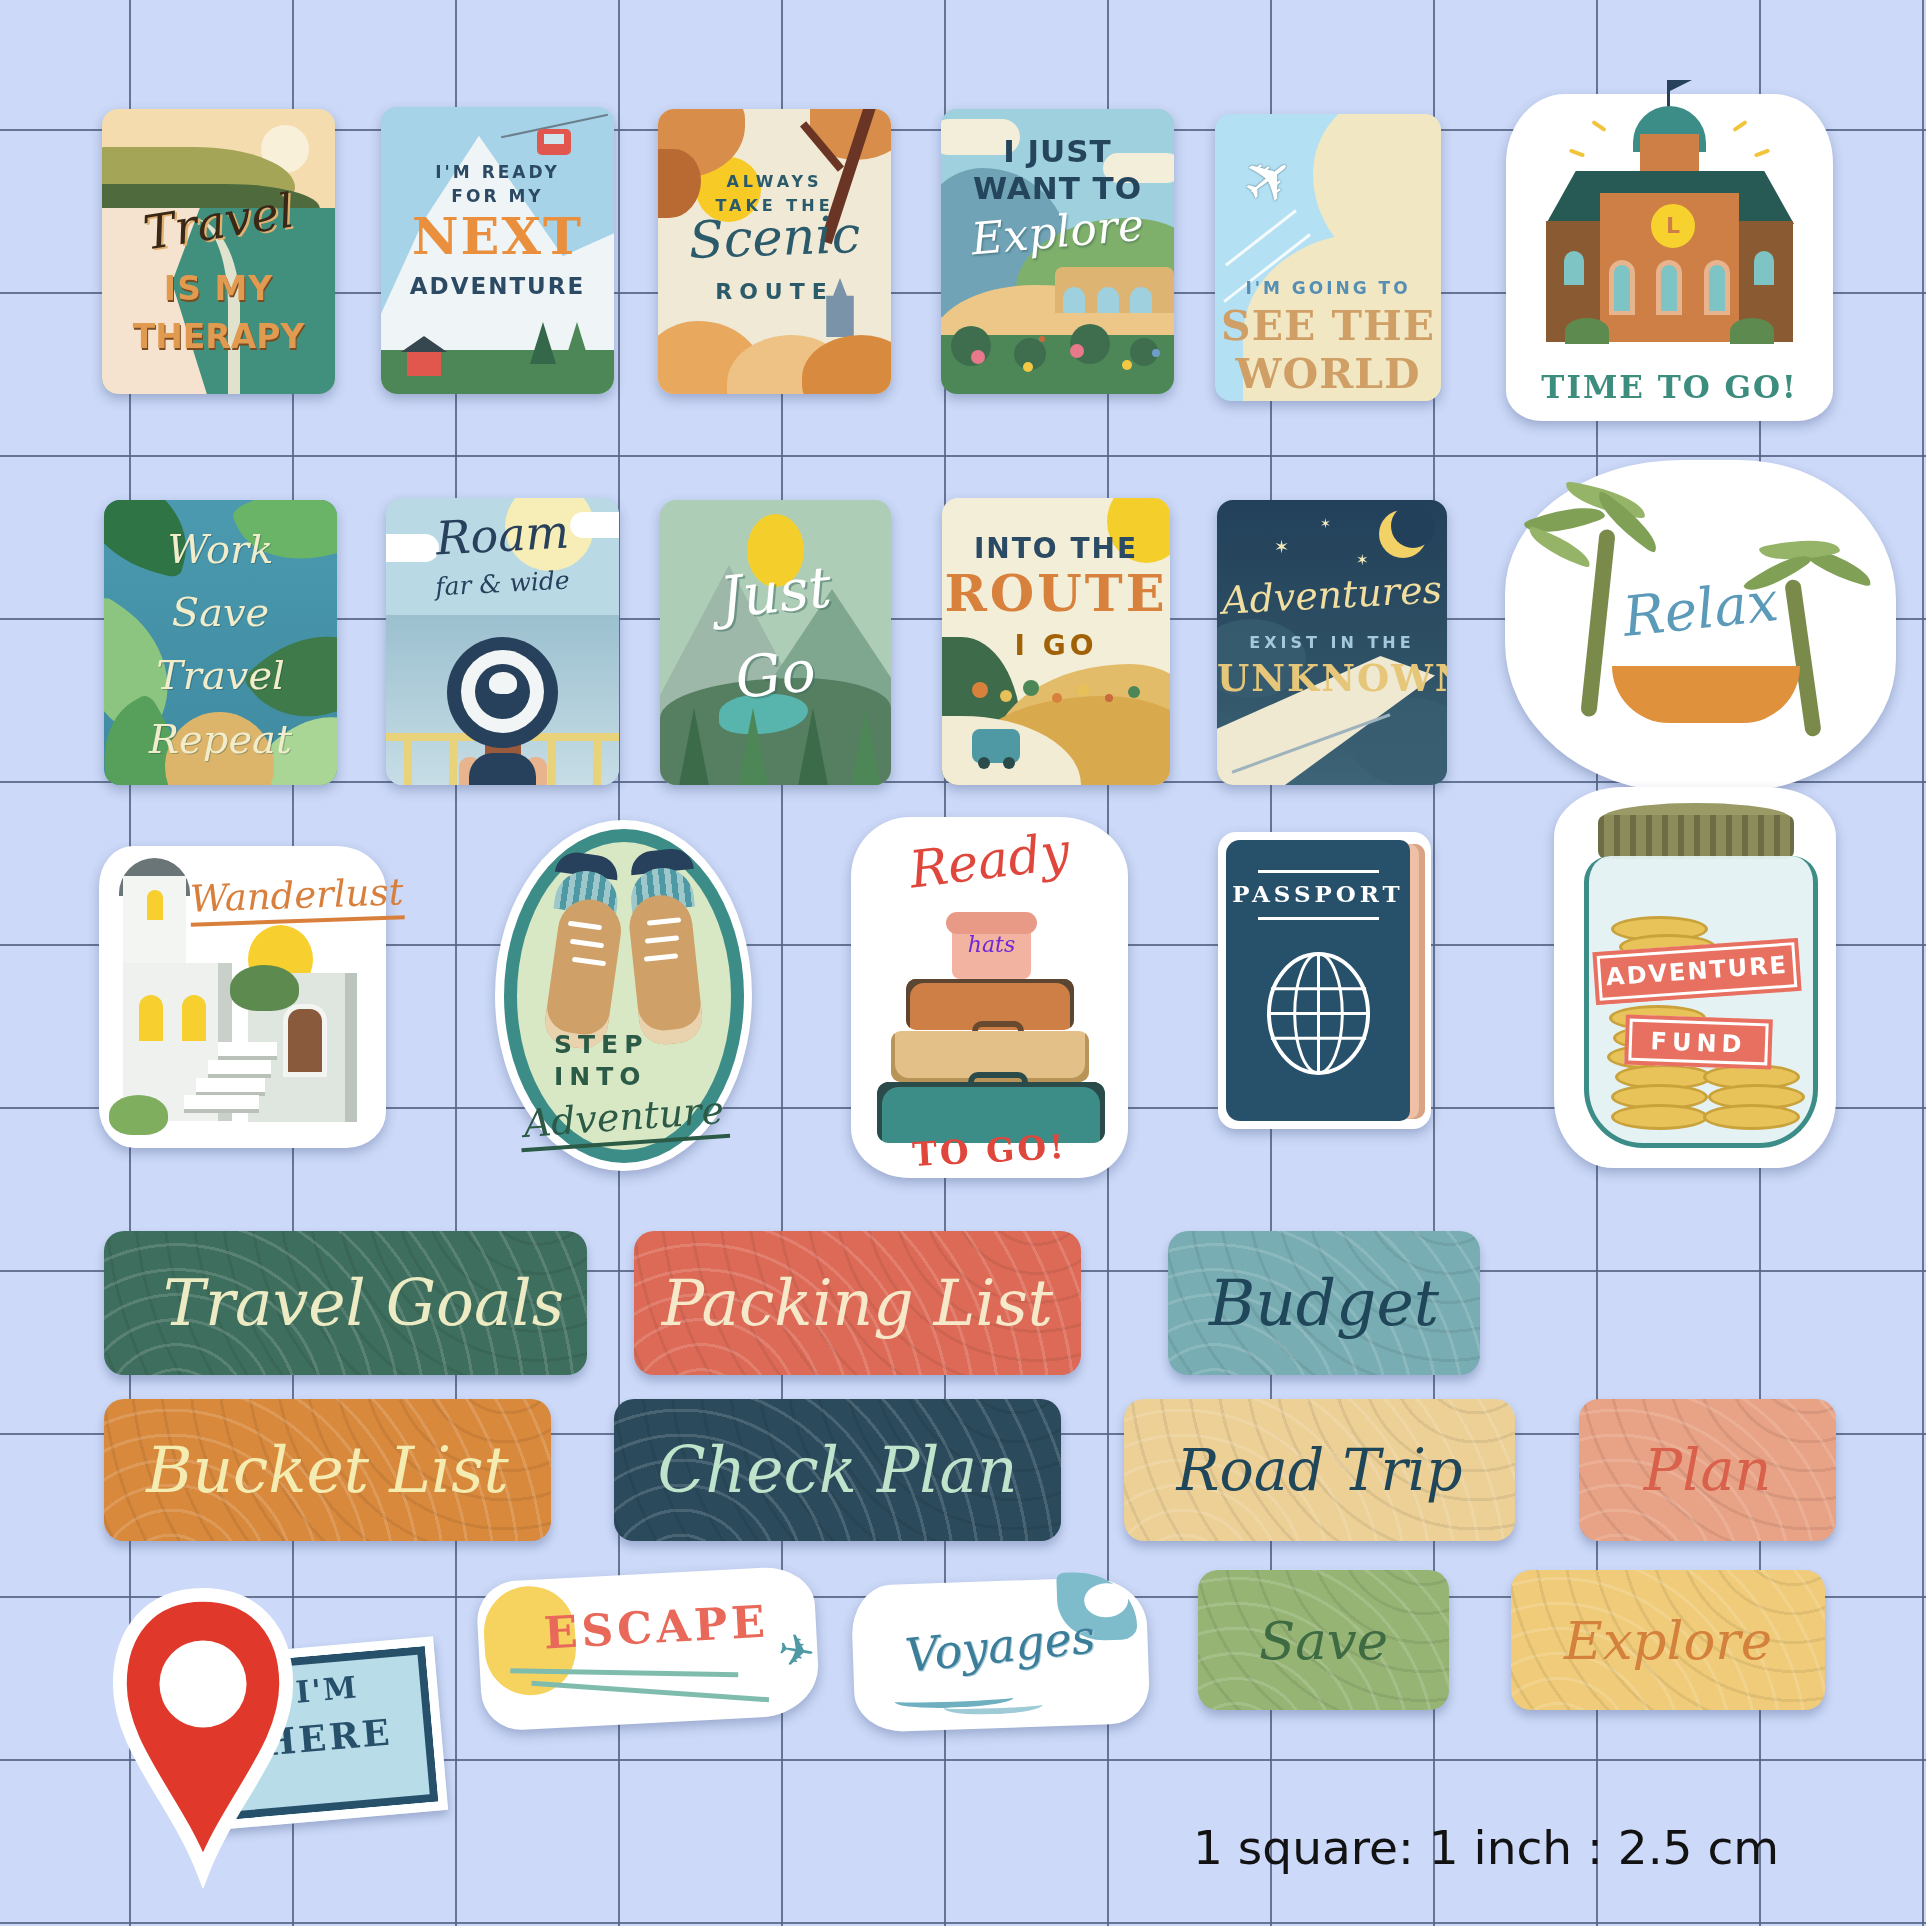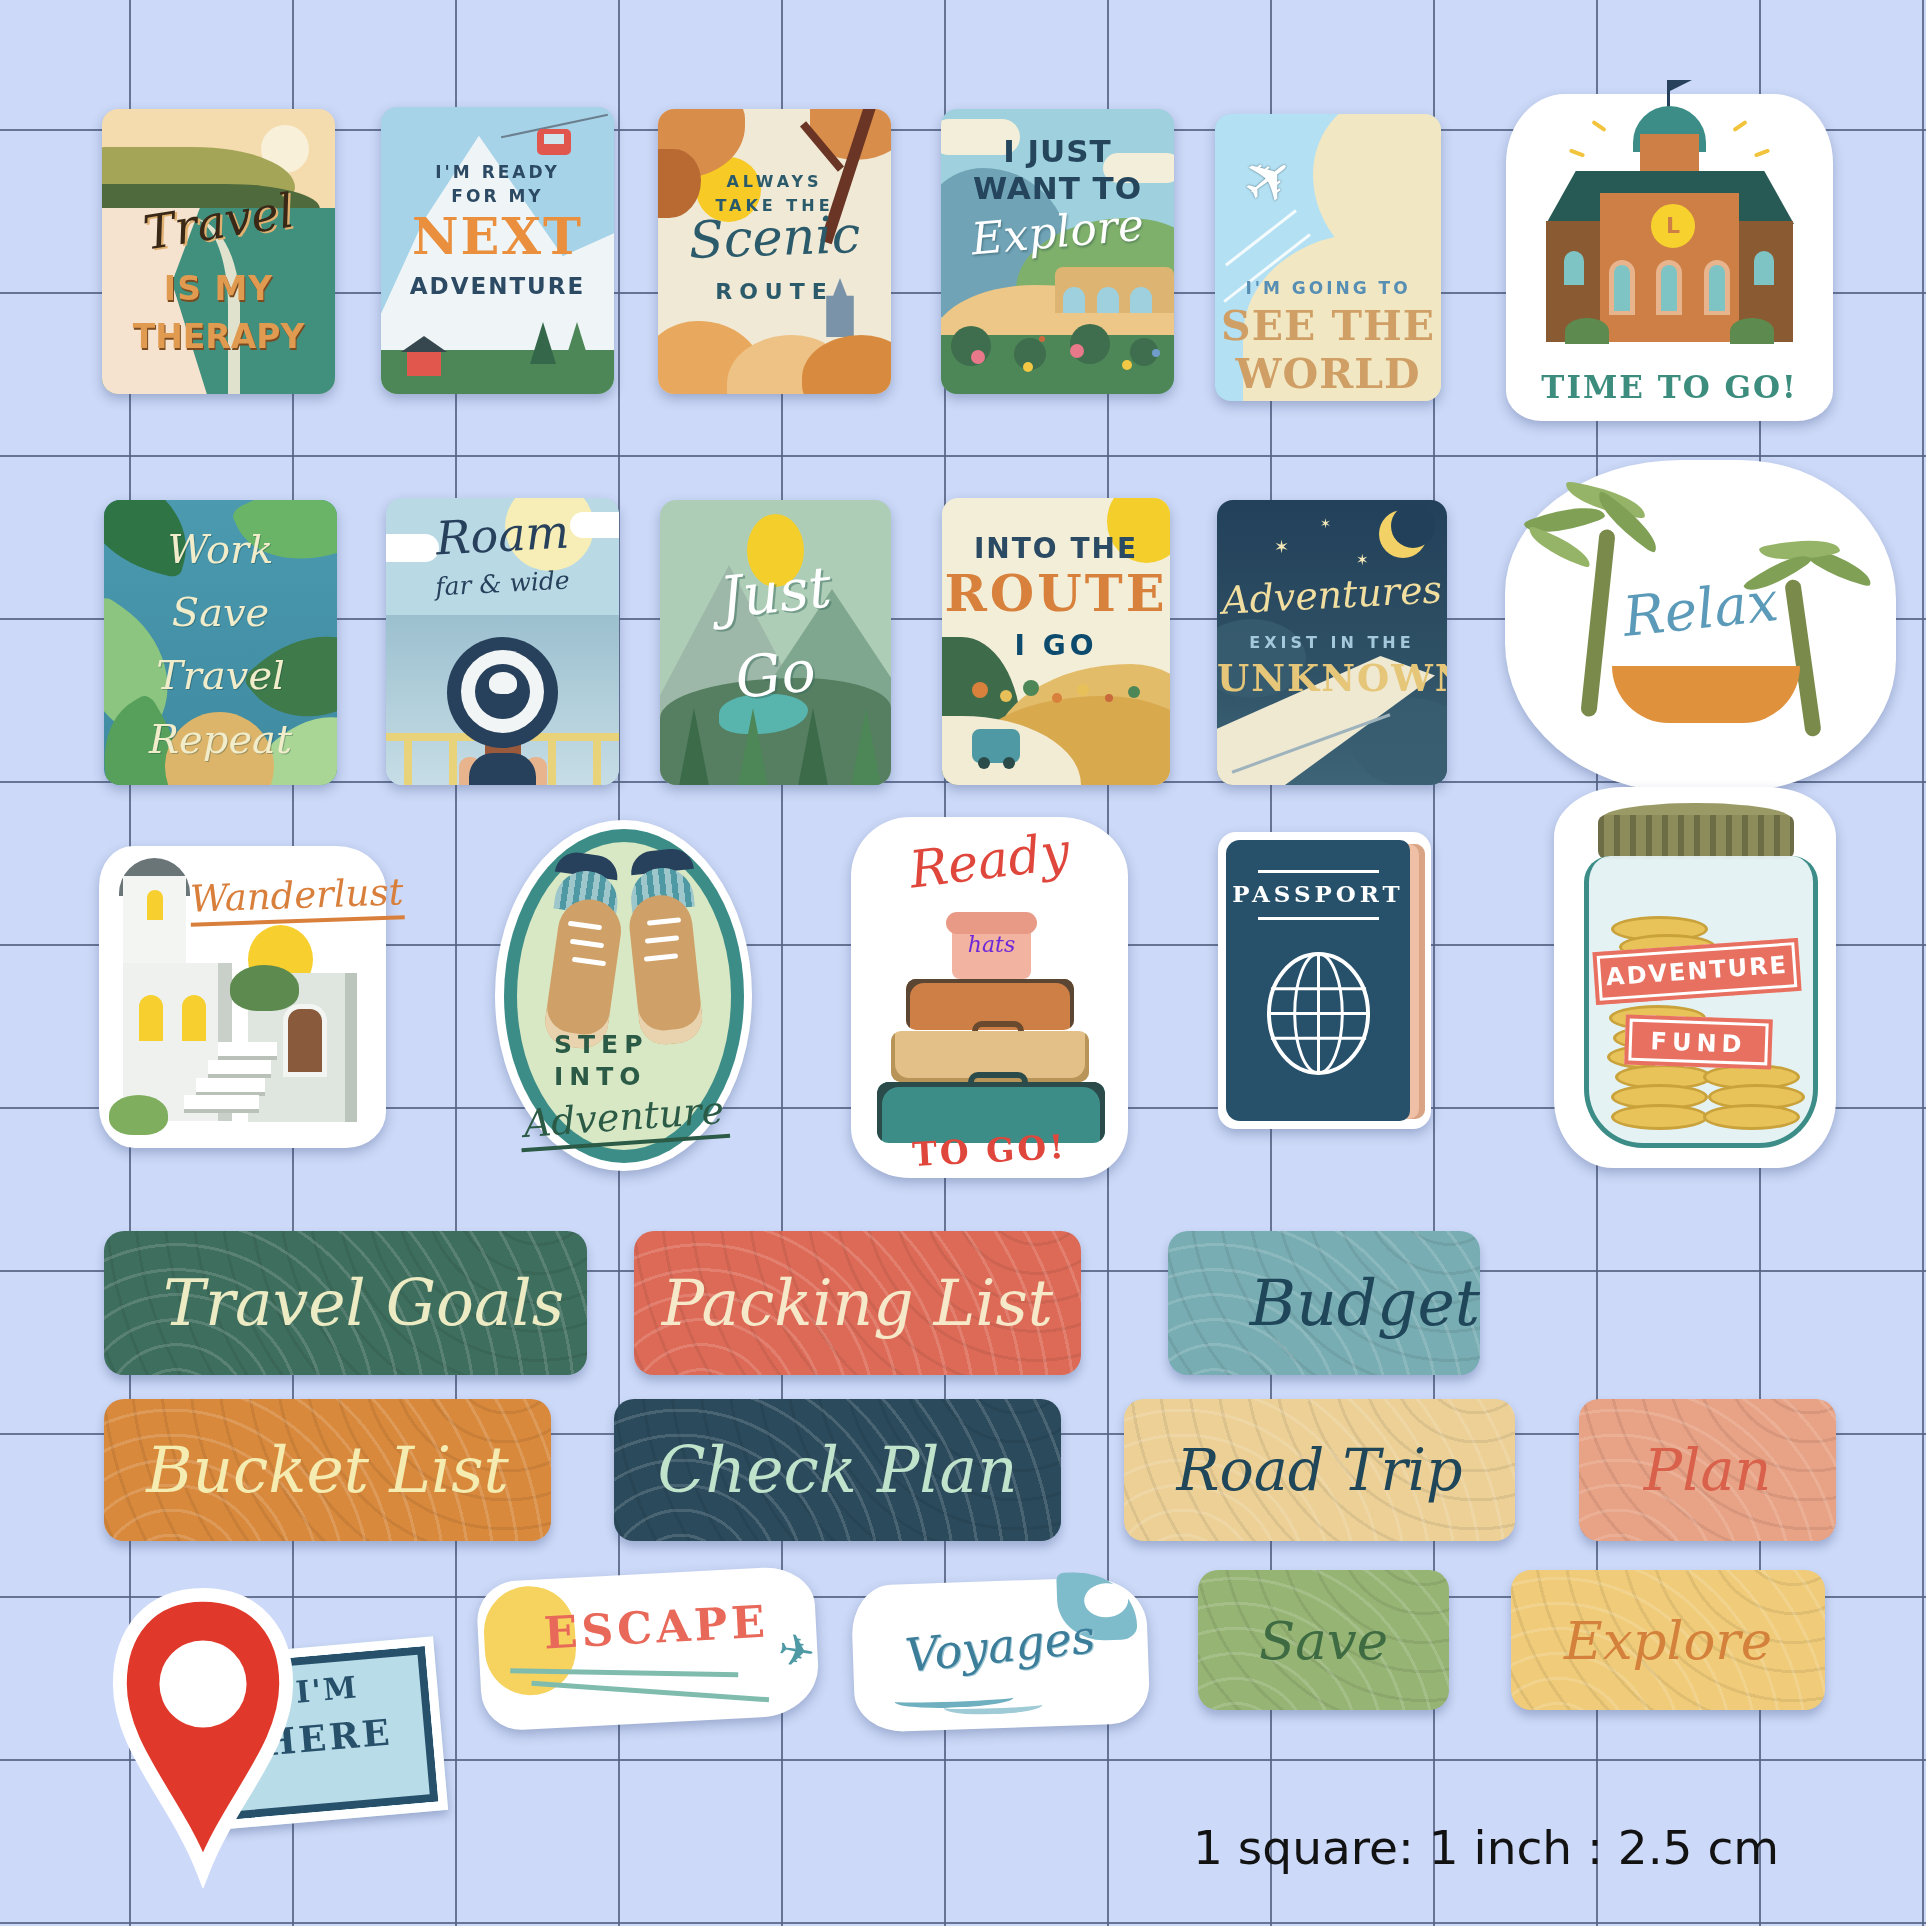--- a/index.html
+++ b/index.html
@@ -166,21 +166,21 @@
   #iw .hill1{right:-20px; top:166px; width:198px; height:129px; background:#e3bc6a; border-radius:70% 30% 0 0;}
   #iw .hill2{left:30px; top:198px; width:218px; height:99px; background:#d9a94e; border-radius:60% 40% 0 0;}
   #iw .road{left:-10px; bottom:0; width:149px; height:69px; background:#f3ecd4; border-radius:0 80% 0 0/0 100% 0 0;}
   #iw .dotr{width:16px; height:16px; border-radius:50%; background:#d8813c;
            box-shadow:26px 6px 0 -2px #e8c05a, 51px -2px 0 0 #4e8757, 77px 8px 0 -3px #d8813c, 103px 0 0 -2px #e8c05a, 129px 8px 0 -4px #c96a3c, 154px 2px 0 -2px #4e8757;}
   #iw .bus{left:30px; bottom:22px; width:48px; height:34px; background:#4e99a3; border-radius:8px;}
   #iw .busw{left:36px; bottom:40px; width:36px; height:10px; background:#cfe6e8; border-radius:2px;}
   #iw .wh{bottom:16px; width:12px; height:12px; background:#2b4a4a;}
   #iw .t1{top:34px; font-size:28px; color:#2b4a63; letter-spacing:2px;}
   #iw .t2{top:65px; font-size:51px; color:#d8813c; letter-spacing:3px;}
-  #iw .t3{top:131px; font-size:28px; color:#0c4a6e; letter-spacing:4px;}
+  #iw .t3{top:131px; font-size:28px; color:#a16207; letter-spacing:4px;}
 
   
   #au{left:1217px; top:500px; width:230px; height:285px; background:linear-gradient(180deg,#22405a,#2e5064 55%,#3e6478);}
   #au .cl{background:#3a5e71; border-radius:50%; opacity:.8;}
   #au .moon{right:20px; top:10px; width:48px; height:48px; background:#f2d167; border-radius:50%;}
   #au .moonm{right:12px; top:4px; width:44px; height:44px; background:#22405a; border-radius:50%;}
   #au .star{color:#f5e8b8; font-size:18px;}
   #au .wing{left:-30px; bottom:-10px; width:248px; height:139px; background:#efe9d2;
             clip-path:polygon(0 62%,78% 0,100% 14%,34% 100%,0 100%); }
   #au .wline{left:10px; bottom:40px; width:168px; height:3px; background:#9fb3bd; transform:rotate(-20deg);}
@@ -602,21 +602,21 @@
     <div class="abs ban2"></div>
     <div class="abs caps bt2" style="text-align:center;">FUND</div>
   </div>
 
   <div class="label" id="lb-travel-goals" style="background-color: rgb(62, 110, 93); padding-left: 36px;">
     <span class="txt fs64" style="color: rgb(236, 235, 195);">Travel Goals</span>
     </div>
   <div class="label" id="lb-packing-list" style="background-color: rgb(221, 106, 87);">
     <span class="txt fs64" style="color: rgb(246, 233, 201);">Packing List</span>
     </div>
-  <div class="label" id="lb-budget" style="background-color: rgb(120, 173, 179); justify-content: flex-end;">
+  <div class="label" id="lb-budget" style="background-color: rgb(120, 173, 179);">
     <span class="txt fs64" style="color: rgb(31, 70, 89);">Budget</span>
     </div>
   <div class="label" id="lb-bucket-list" style="background-color: rgb(216, 137, 60);">
     <span class="txt fs64" style="color: rgb(244, 236, 176);">Bucket List</span>
     </div>
   <div class="label" id="lb-check-list" style="background-color: rgb(43, 74, 92);">
     <span class="txt fs64" style="color: rgb(191, 227, 203);">Check Plan</span>
     </div>
   <div class="label" id="lb-road-trip" style="background-color: rgb(236, 208, 150);">
     <span class="txt fs58" style="color: rgb(31, 70, 89);">Road Trip</span>

